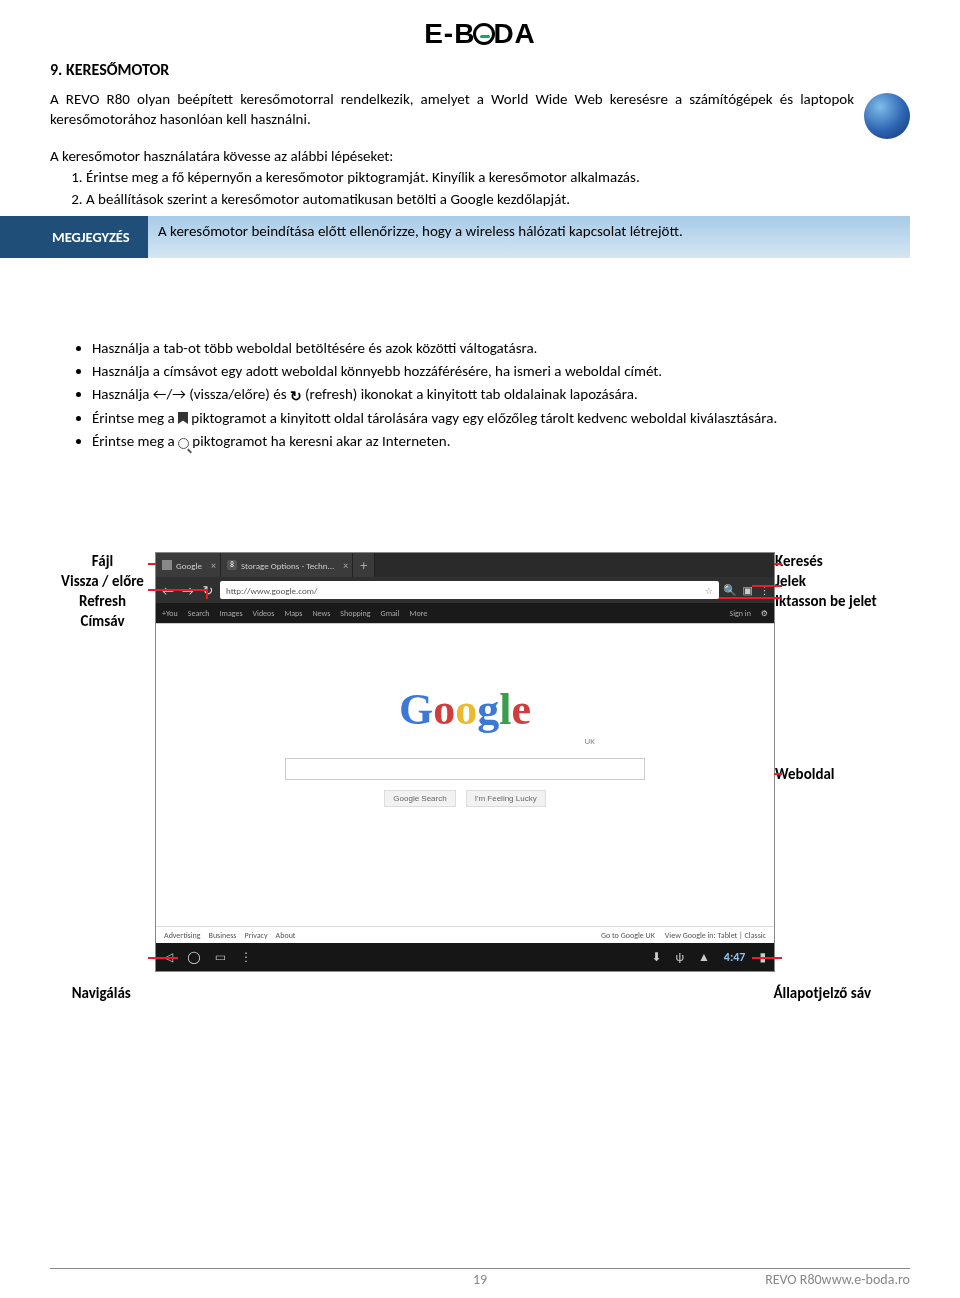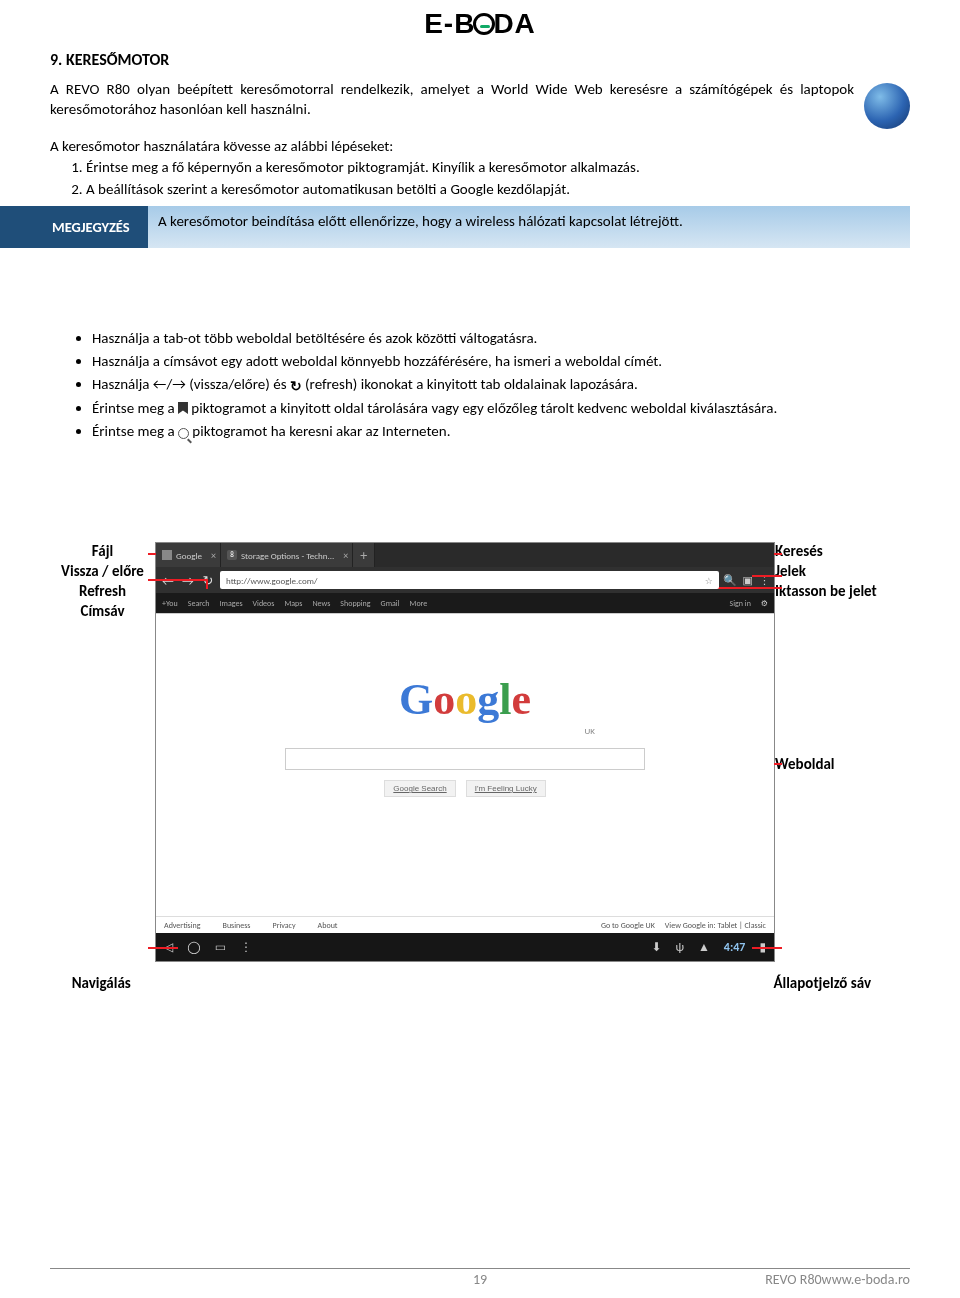--- a/index.html
+++ b/index.html
@@ -6,21 +6,21 @@
   body {
     width: 960px;
     height: 1298px;
     font-family: Calibri, Arial, sans-serif;
     font-size: 15px;
     color: #000;
     background: #fff;
     position: relative;
   }
   .page {
-    padding: 8px 50px 0 50px;
+    padding: 18px 50px 0 50px;
   }
   .logo-header {
     text-align: center;
     font-weight: bold;
     font-size: 28px;
     letter-spacing: 1px;
     font-family: Arial, sans-serif;
     margin-bottom: 10px;
   }
   .logo-header .oval {
@@ -218,31 +218,30 @@
   .google-search-box {
     width: 360px; height: 22px;
     border: 1px solid #ccc;
     margin: 12px auto 0;
   }
   .google-btns { display: flex; justify-content: center; gap: 10px; margin-top: 10px; }
   .google-btns button {
     font-size: 8px; color: #666;
     background: #f2f2f2; border: 1px solid #ddd;
     padding: 3px 8px;
-    text-decoration: underline;
   }
   .browser-footer-links {
     position: absolute;
     bottom: 0;
     font-size: 8px;
     color: #555;
     width: 100%;
     border-top: 1px solid #ddd;
     padding: 3px 8px;
-    display: flex; gap: 22px;
+    display: flex; gap: 8px;
   }
   .browser-footer-links .right { margin-left: auto; display: flex; gap: 10px; }
   .android-nav {
     background: #161616;
     height: 28px;
     display: flex;
     align-items: center;
     justify-content: space-between;
     padding: 0 8px;
   }

